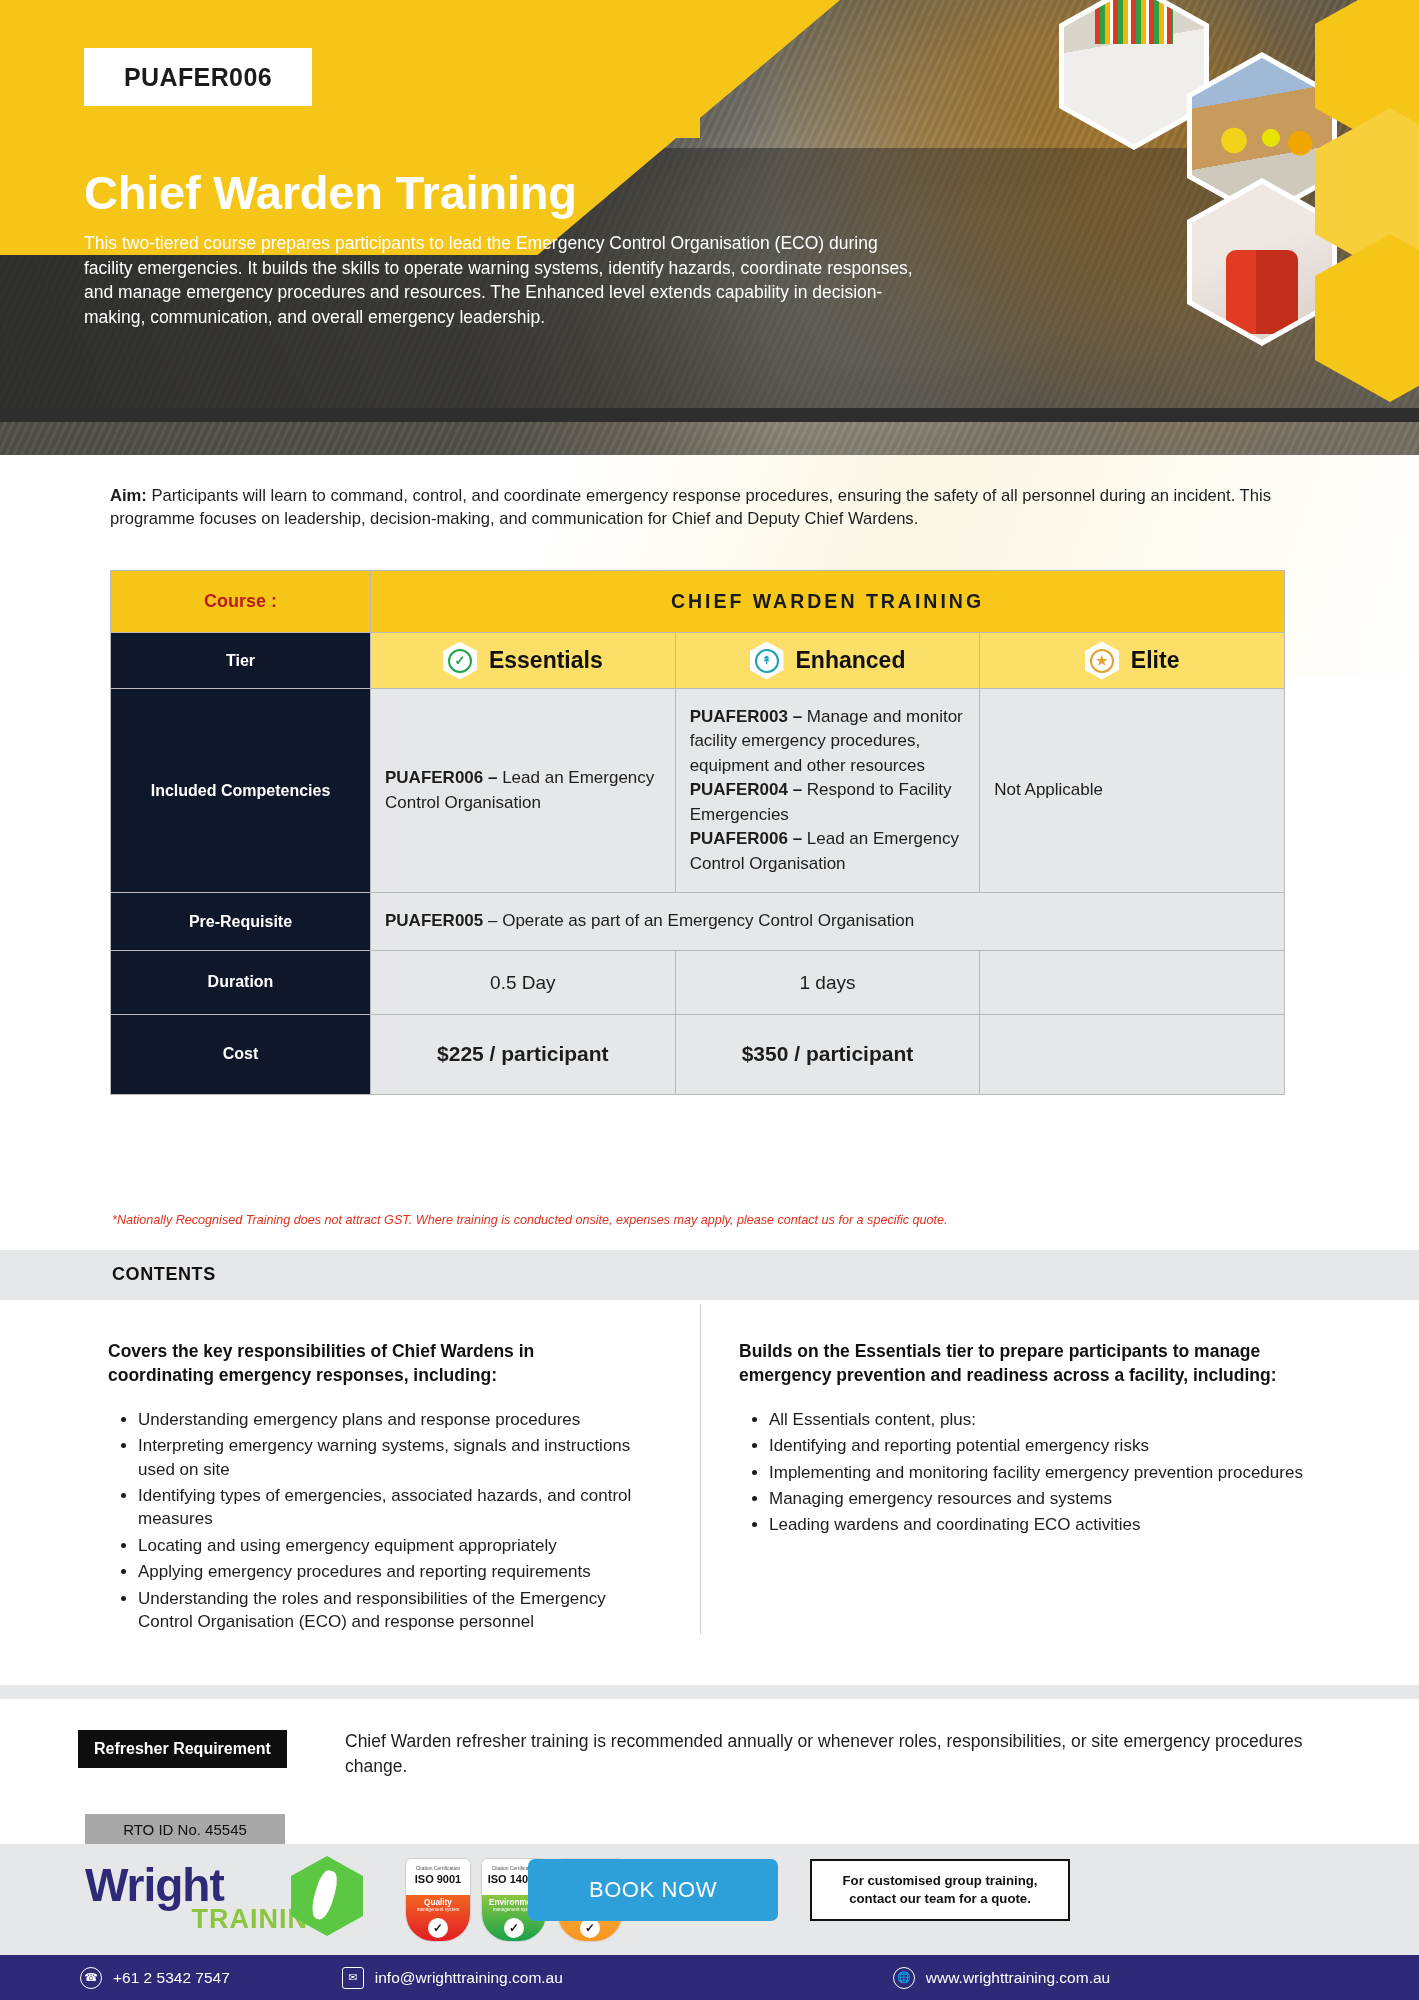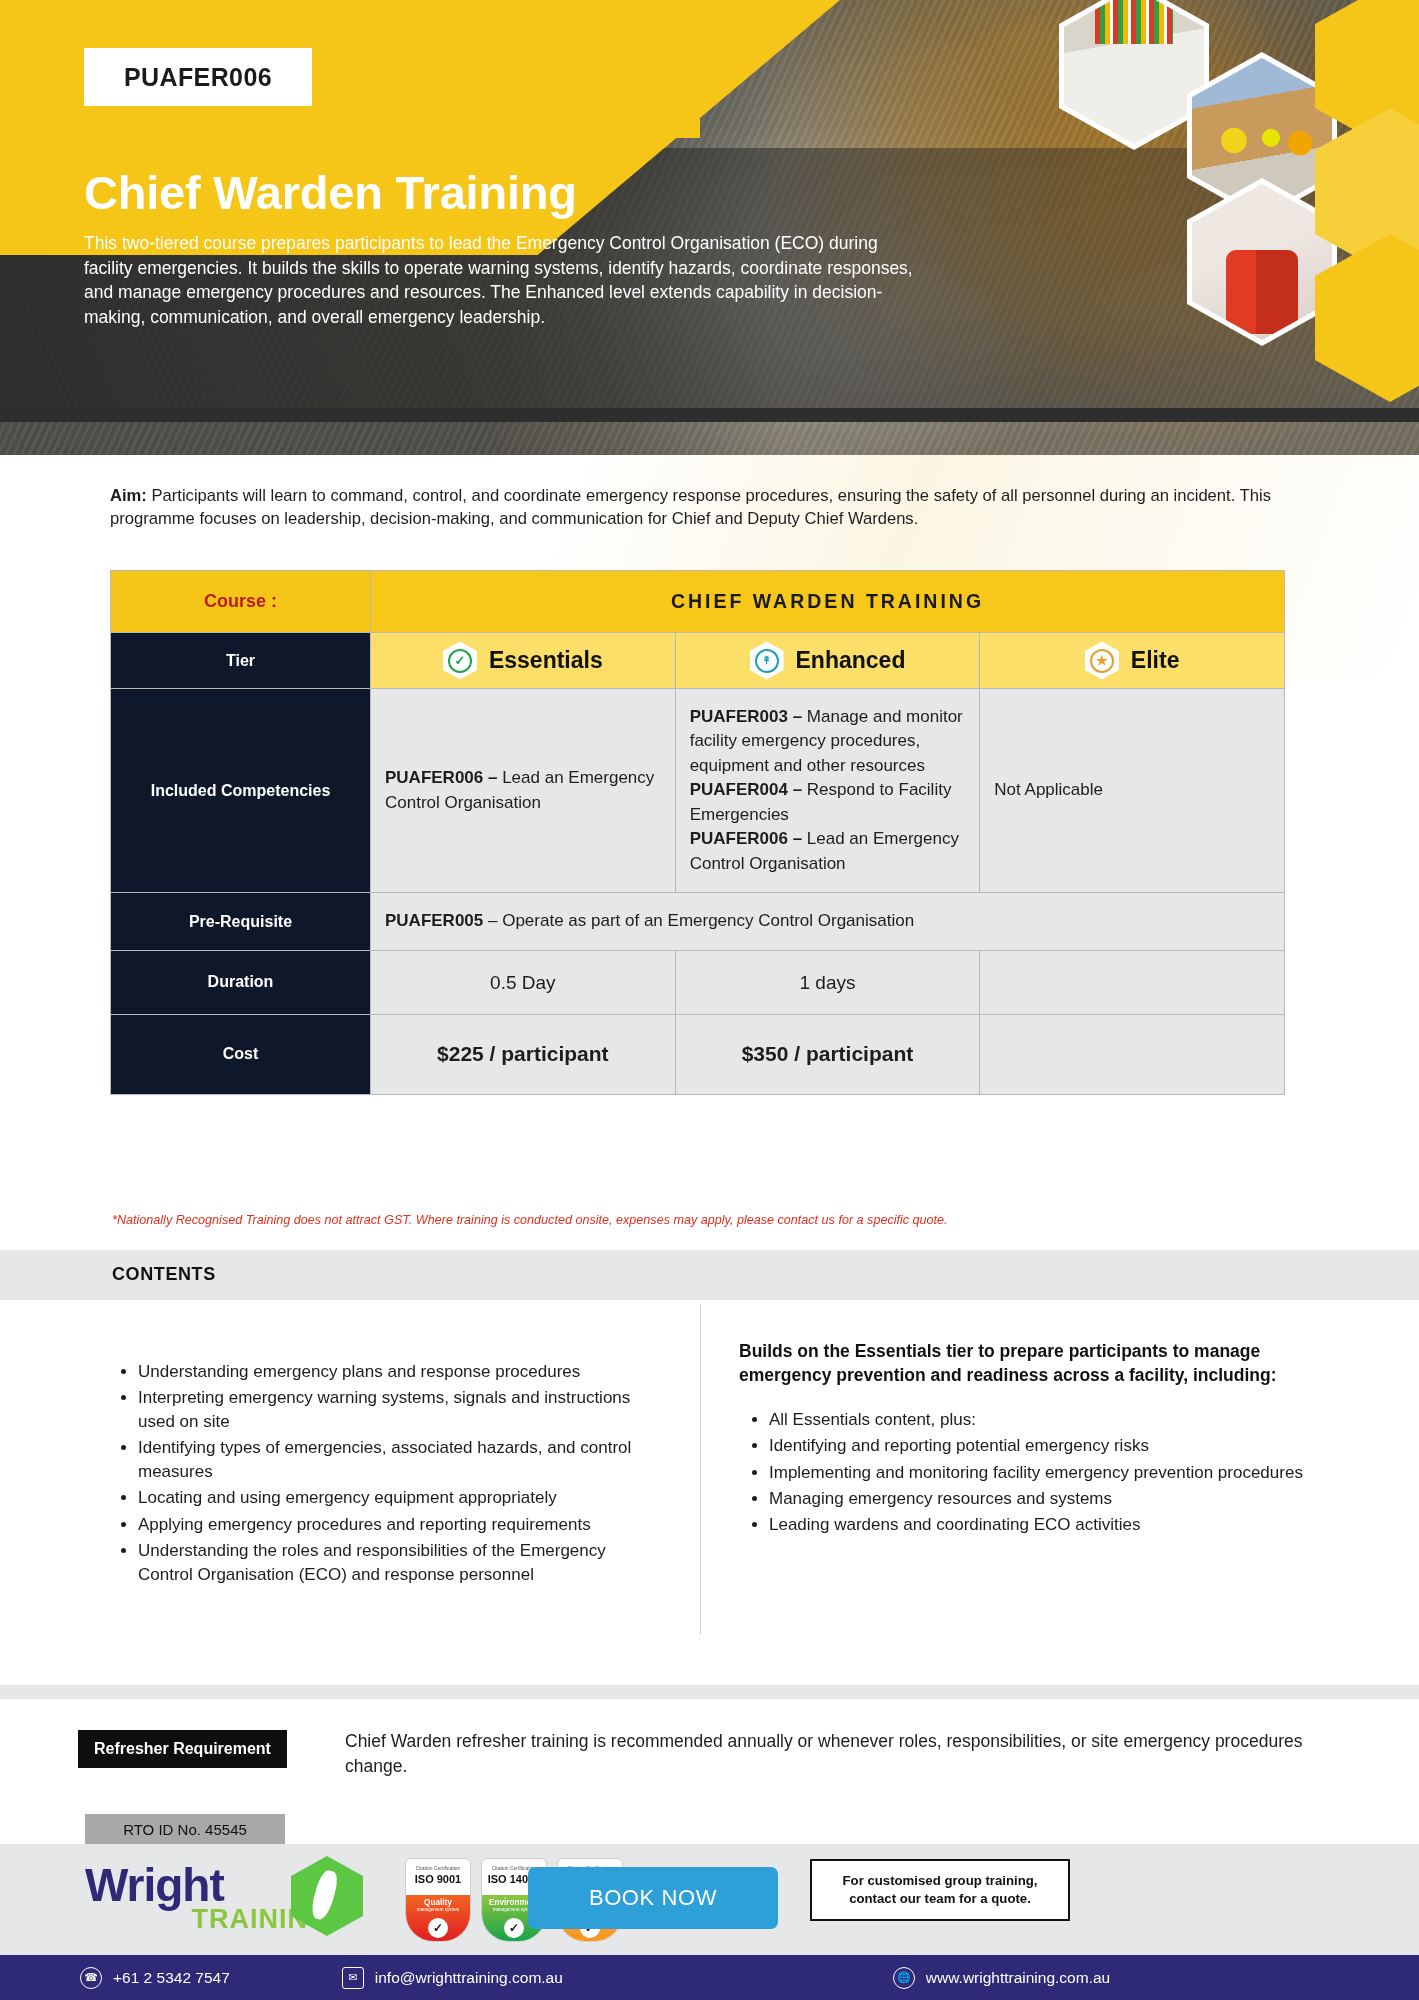--- a/index.html
+++ b/index.html
@@ -160,21 +160,20 @@
   .iso .tick { position:absolute; left:50%; transform:translateX(-50%); bottom:5px; width:20px; height:20px;
                background:#fff; border-radius:50%; color:#111; font-size:12px; line-height:20px; font-weight:bold; }
   .iso-q .band { background: linear-gradient(180deg,#f26522 0%, #e01b24 100%); }
   .iso-e .band { background: linear-gradient(180deg,#8cc63f 0%, #14a04a 100%); }
   .iso-o .band { background: linear-gradient(180deg,#fbb040 0%, #f7941e 100%); }
 
   .booknow {
     position:absolute; left:528px; top:1859px; width:250px; height:62px; background:#2d9fd9;
     border-radius:7px; color:#fff; font-size:22px; display:flex; align-items:center; justify-content:center;
     letter-spacing:.6px;
-    margin-top:8px;
   }
   .quote-box {
     position:absolute; left:810px; top:1859px; width:260px; height:62px; background:#fff;
     border:2px solid #111; display:flex; flex-direction:column; align-items:center; justify-content:center;
     font-size:13.2px; font-weight:bold; color:#111; line-height:1.35; text-align:center;
   }
   .contactbar { position:absolute; left:0; top:1955px; width:1419px; height:45px; background:#2e2a77;
                 display:flex; align-items:center; color:#fff; font-size:15.5px; }
   .cb-item { display:flex; align-items:center; gap:11px; }
   .cb-1 { margin-left:80px; } .cb-2 { margin-left:112px; } .cb-3 { margin-left:330px; }
@@ -289,20 +288,21 @@
     </tbody>
       </table>
   </div>
   <div class="note">*Nationally Recognised Training does not attract GST.   Where training is conducted onsite, expenses may apply, please contact us for a specific quote.</div>
 
   <div class="contents-bar">
     <span>CONTENTS</span>
   </div>
   <div class="contents-body">
     <div class="col-left">
+      <div class="col-head">Covers the key responsibilities of Chief Wardens in coordinating emergency responses, including:</div>
       <ul class="clist">
         <li>Understanding emergency plans and response procedures</li>
         <li>Interpreting emergency warning systems, signals and instructions used on site</li>
         <li>Identifying types of emergencies, associated hazards, and control measures</li>
         <li>Locating and using emergency equipment appropriately</li>
         <li>Applying emergency procedures and reporting requirements</li>
         <li>Understanding the roles and responsibilities of the Emergency Control Organisation (ECO) and response personnel</li>
       </ul>
     </div>
     <div class="col-divider"></div>

